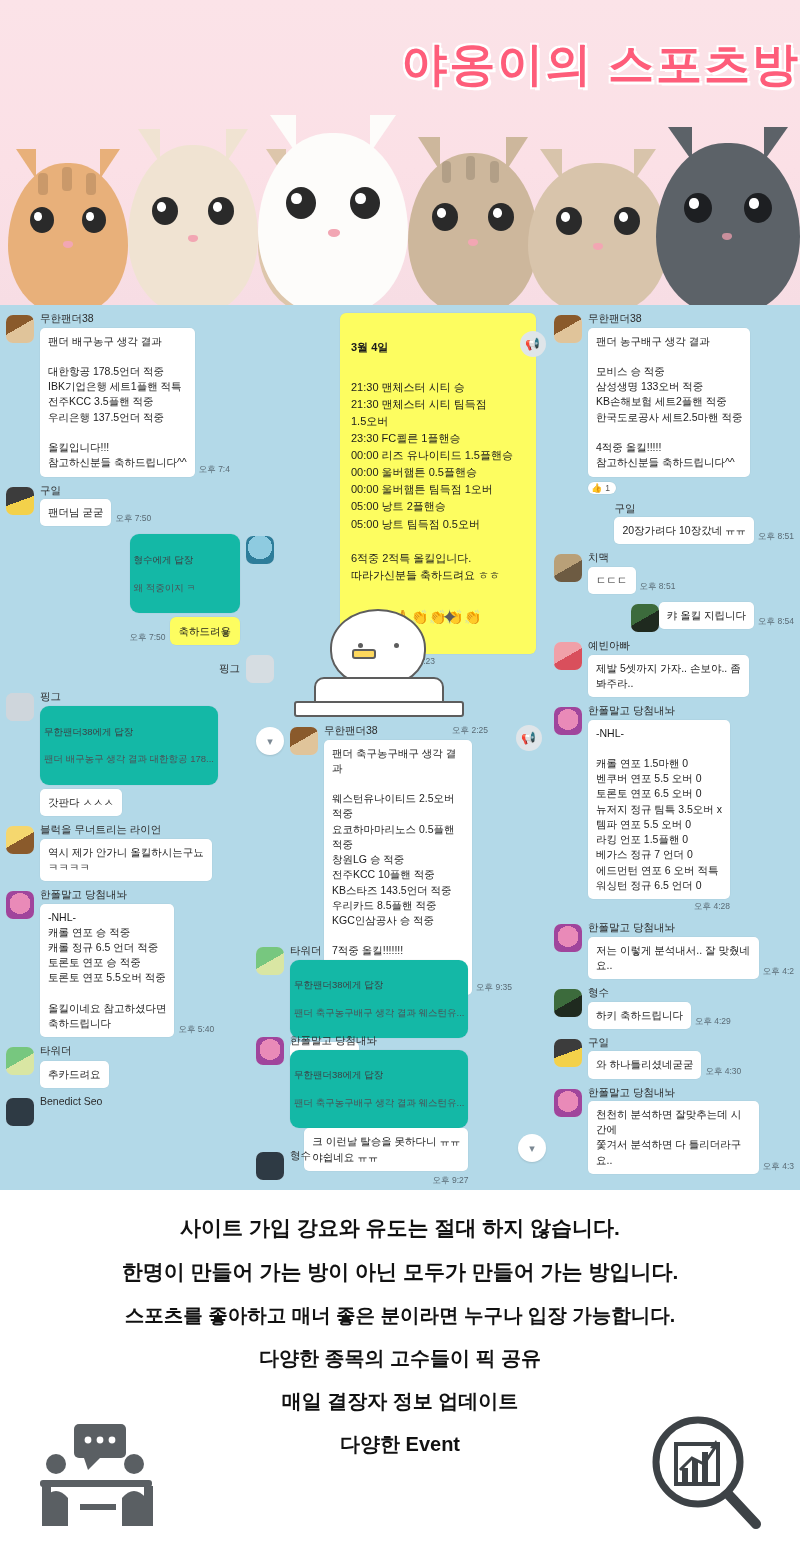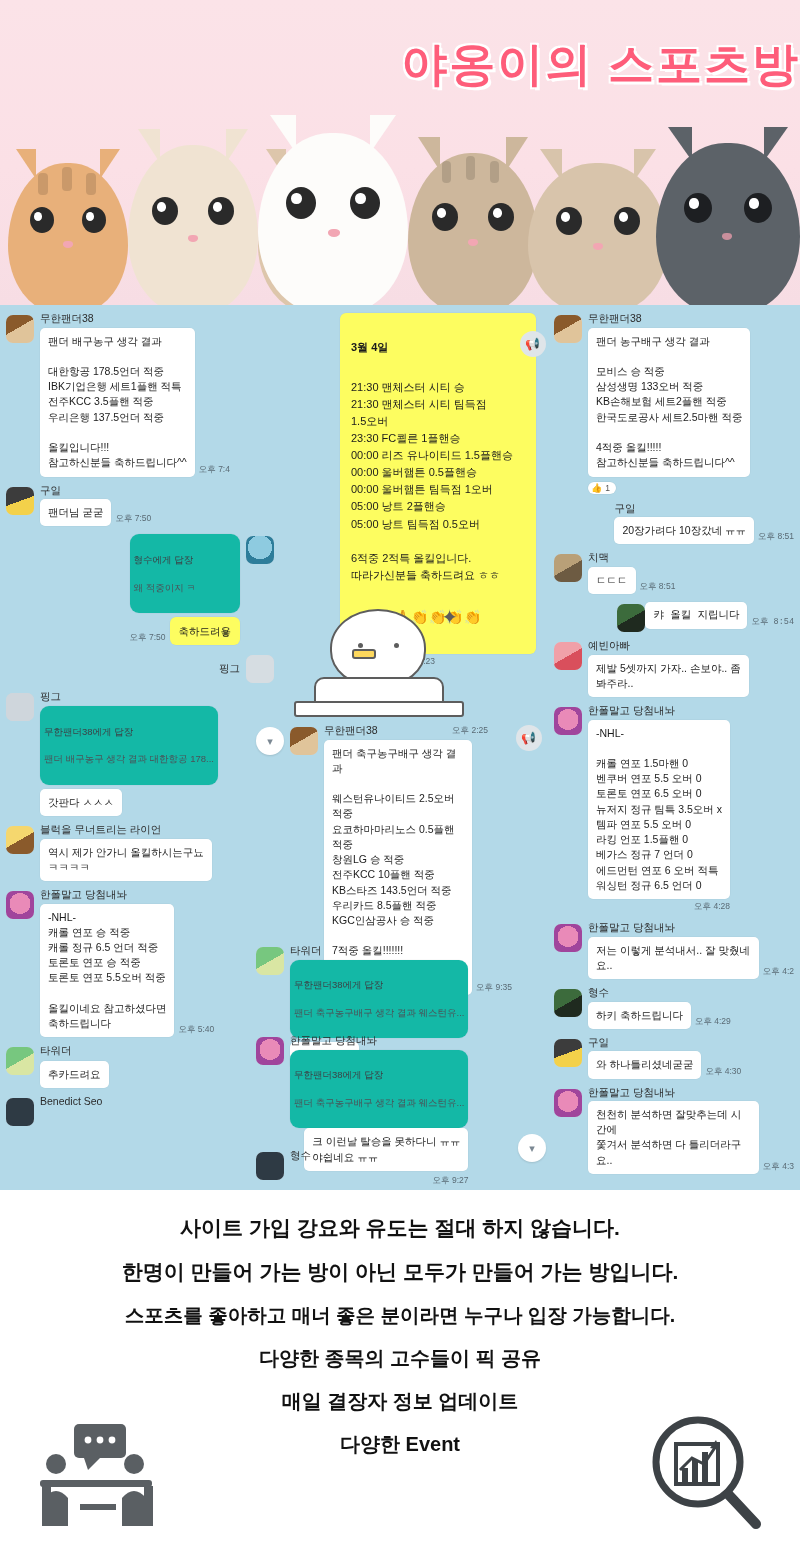--- a/index.html
+++ b/index.html
@@ -521,21 +521,21 @@
         <div class="sender">치맥</div>
         <div class="bubble-wrap">
           <div class="bubble">ㄷㄷㄷ</div>
           <div class="ts">오후 8:51</div>
         </div>
       </div>
     </div>
 
     <div class="msg-row right">
       <div class="msg-body" style="text-align:right;">
-        <div class="bubble-wrap" style="justify-content:flex-start;font-family:Liberation Mono, monospace;">
+        <div class="bubble-wrap" style="justify-content:flex-start;">
           <div class="bubble">캬 올킬 지립니다</div>
           <div class="ts">오후 8:54</div>
         </div>
       </div>
       <div class="avatar" style="margin-left:6px;margin-right:0;order:-1;">
           <div class="a-in" style="background:linear-gradient(150deg,#3c6b3c 0 50%,#1f2a1f 50% 100%)"></div>
         </div>
 
     </div>
 

